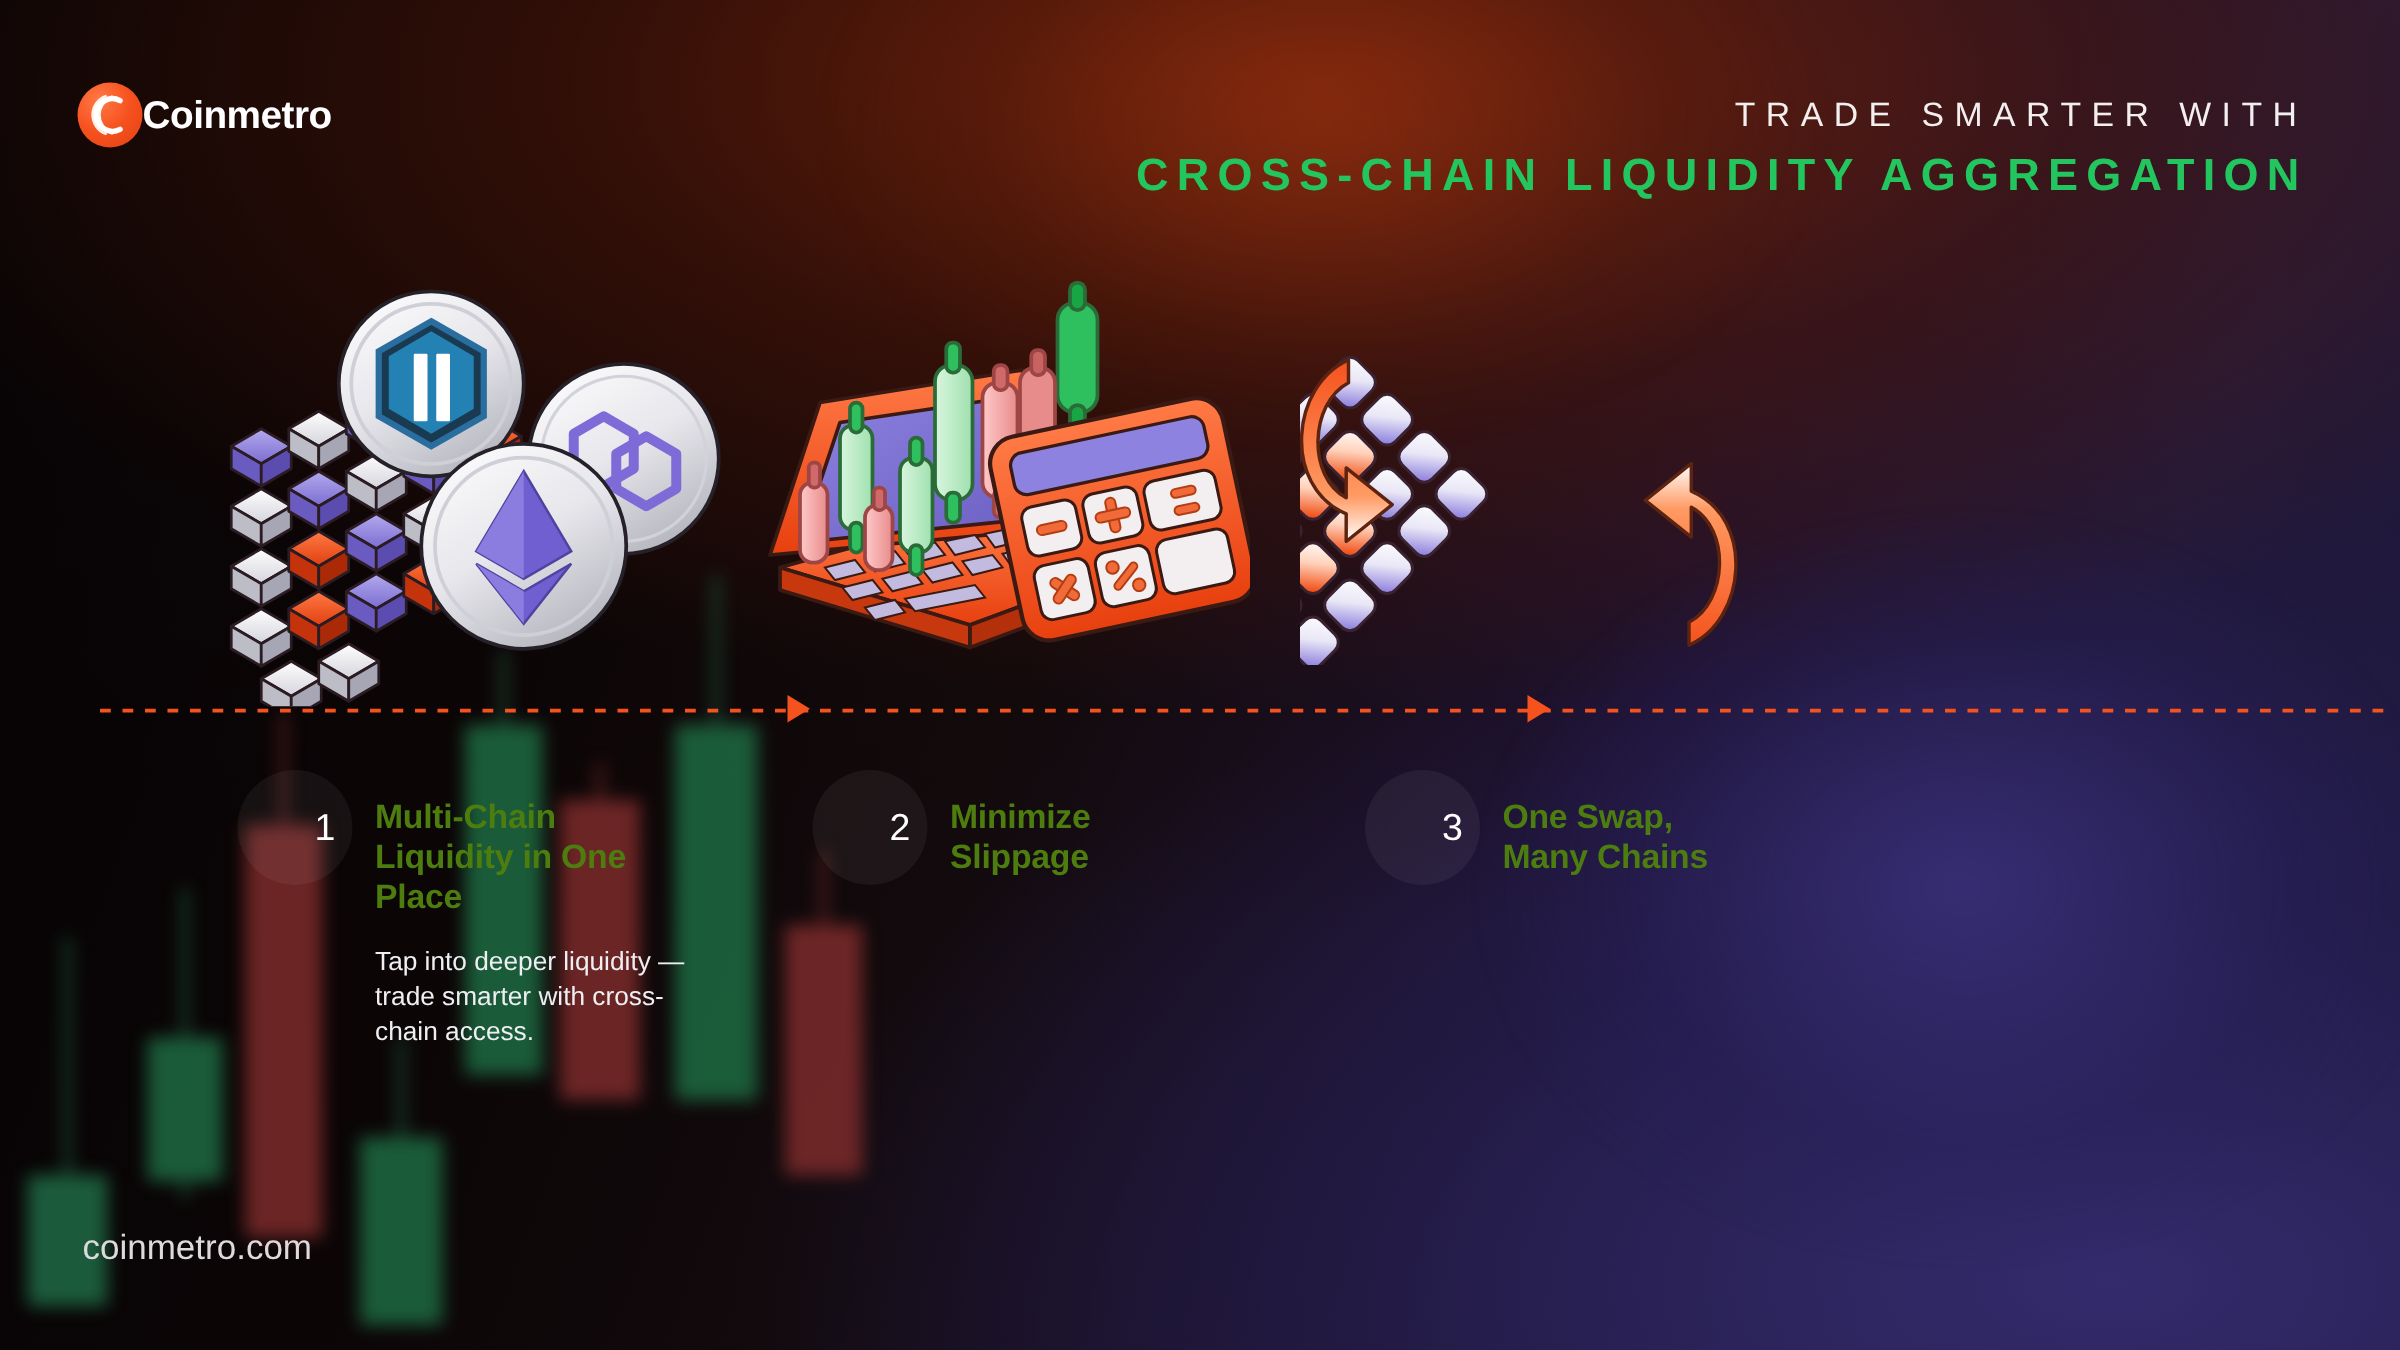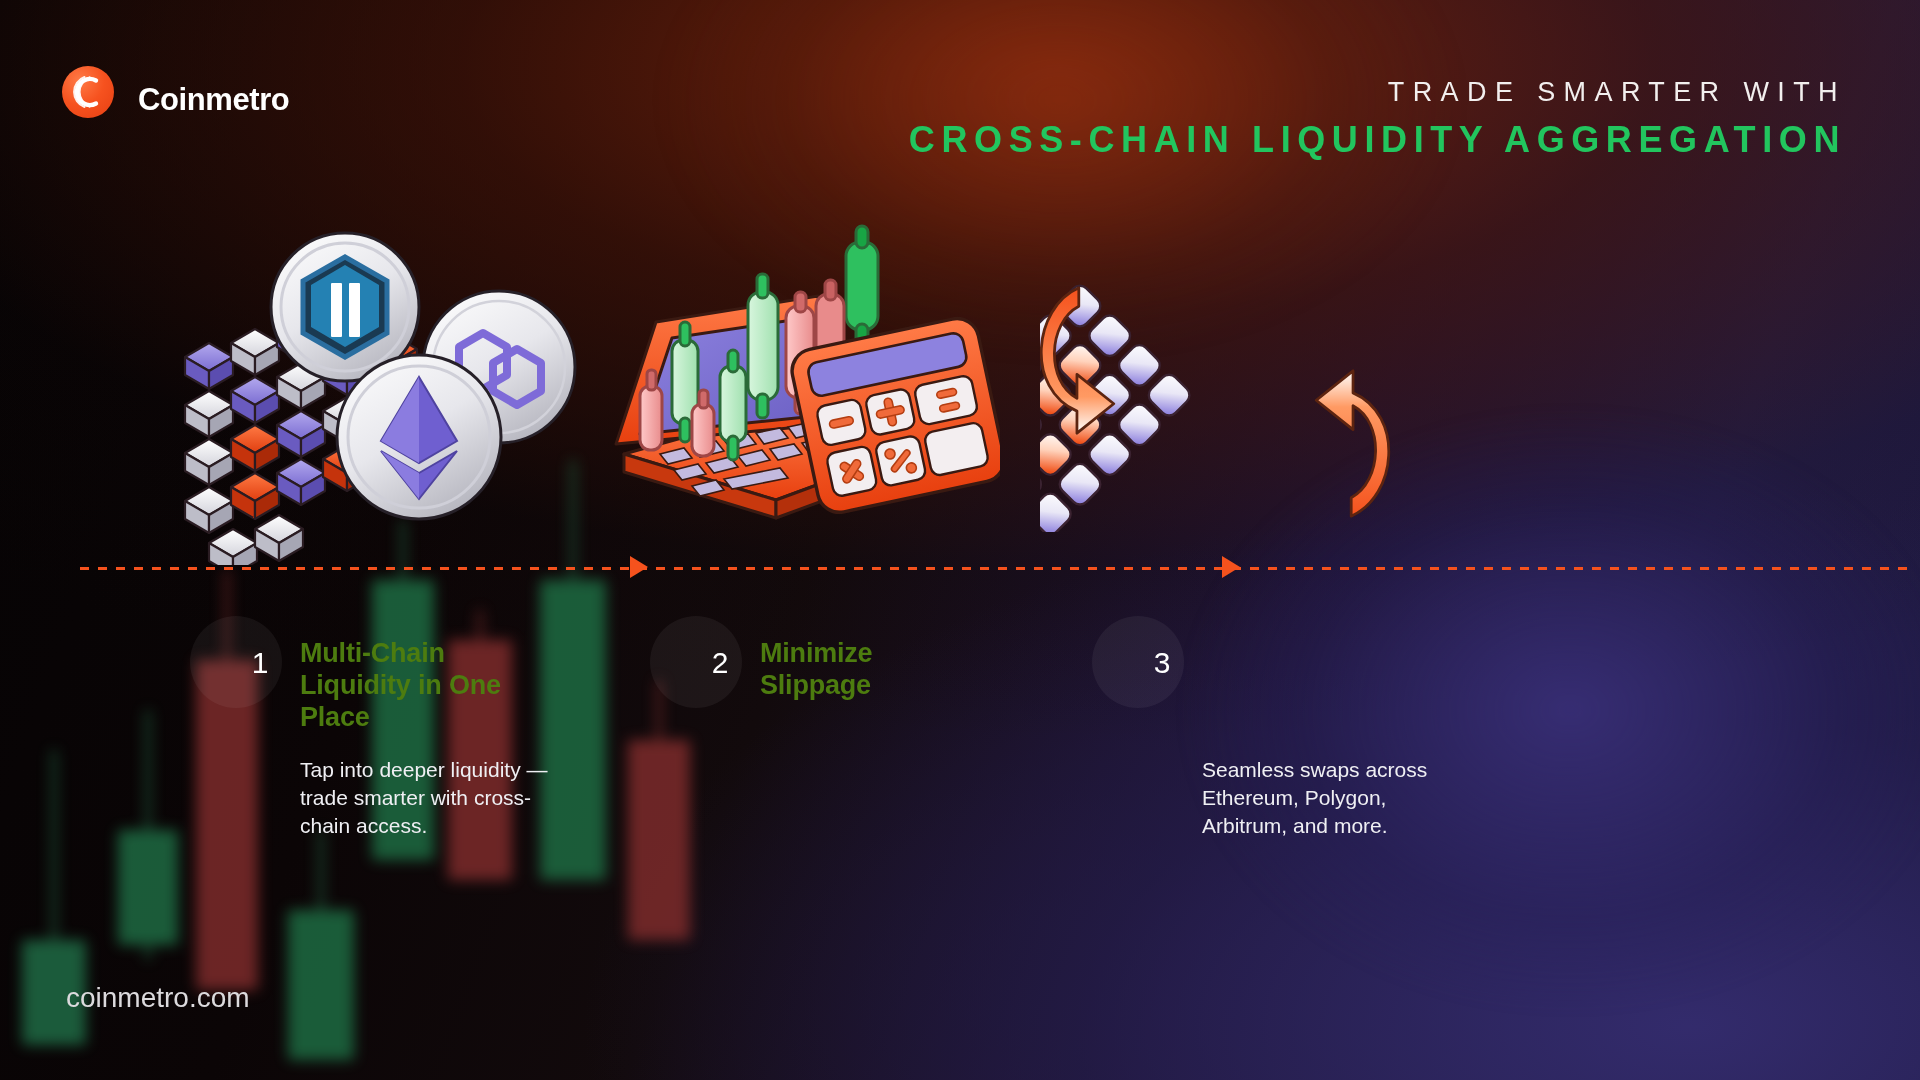--- a/index.html
+++ b/index.html
@@ -26,21 +26,21 @@
     filter:blur(10px); }
 
   
   .bg-candles { position:absolute; left:0; bottom:0; width:820px; height:560px;
     filter:blur(7px); opacity:.85; }
   .bgc { position:absolute; bottom:0; }
   .bgc .body { position:absolute; left:0; width:100%; border-radius:2px; }
   .bgc .wick { position:absolute; left:50%; transform:translateX(-50%); width:5px; }
 
   
-  .logo { position:absolute; left:62px; top:66px; display:flex; align-items:flex-end; gap:24px; }
+  .logo { position:absolute; left:62px; top:66px; display:flex; align-items:center; gap:0; }
   .logo-mark { width:52px; height:52px; border-radius:50%;
     background:radial-gradient(circle at 34% 28%, #ff7a46 0%, #f6521f 48%, #e63f12 100%);
     position:relative; flex:none; }
   .logo-mark svg { position:absolute; inset:0; }
   .logo-text { color:#fff; font-size:31px; font-weight:700; letter-spacing:-0.4px; }
 
   
   .headline { position:absolute; right:74px; top:76px; text-align:right; }
   .headline .l1 { color:#f2efee; font-size:27px; font-weight:500; letter-spacing:8.4px; line-height:1.2; }
   .headline .l2 { color:#22c55e; font-size:36px; font-weight:800; letter-spacing:6.6px; line-height:1.3; margin-top:9px; }
@@ -512,21 +512,20 @@
       <div class="num">2</div>
       <div class="step-title">Minimize
 Slippage</div>
     </div>
   </div>
 
   <div class="step" style="left:1134px; width:300px;">
     <div class="step-head">
       <div class="num-circle"></div>
       <div class="num">3</div>
-    </div>
-    <div class="step-body">Seamless swaps across
-Ethereum, Polygon,
-Arbitrum, and more.</div>
+      <div class="step-title">One Swap,
+Many Chains</div>
+    </div>
   </div>
 
   <div class="footer">coinmetro.com</div>
 
 </div>
 
 </body></html>

